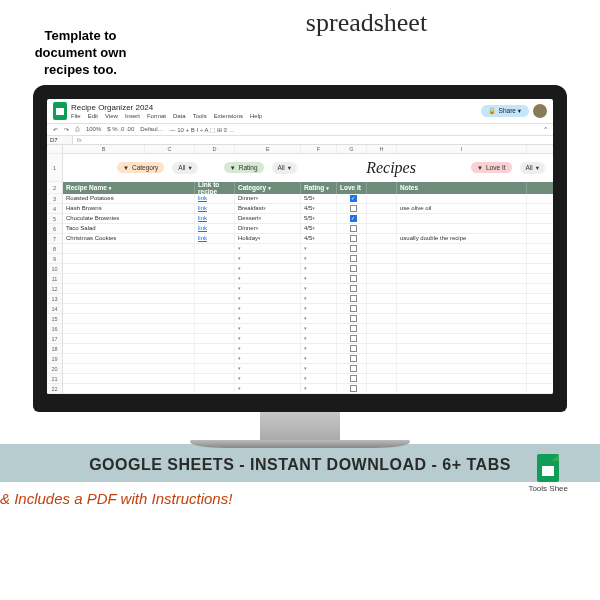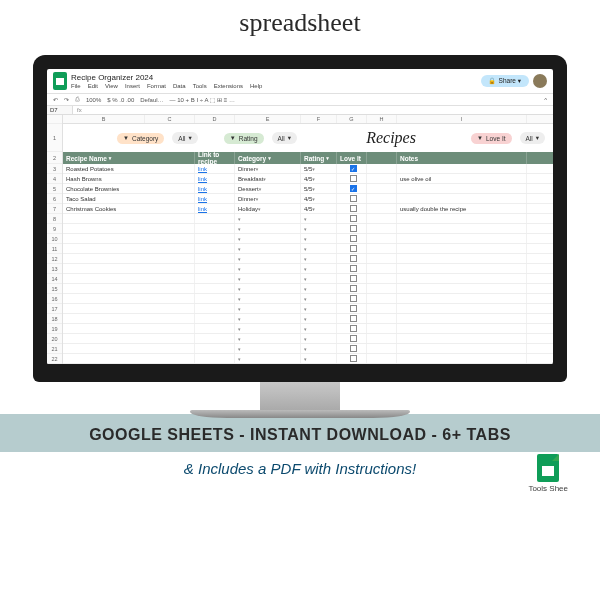--- a/index.html
+++ b/index.html
@@ -7,21 +7,21 @@
   
   .top-section { padding: 10px 18px 0; display: flex; align-items: flex-start; gap: 8px; }
   .side-text { font-size: 13px; font-weight: bold; text-align: center; width: 125px; line-height: 1.3; padding-top: 18px; }
   .side-text.right { padding-top: 10px; }
   .main-title { flex: 1; text-align: center; }
   .title-bold { font-size: 30px; font-weight: 900; letter-spacing: 1px; line-height: 1.05; color: #1a1a1a; }
   .title-script { font-family: 'Brush Script MT', cursive; font-size: 26px; color: #2a2a2a; margin-top: -2px; }
   
   .monitor-wrap { display: flex; justify-content: center; margin-top: 6px; }
   .monitor { width: 534px; }
-  .bezel { background: #1a1a1a; border-radius: 12px 12px 6px 6px; padding: 14px 14px 18px; margin-top: 11px; }
+  .bezel { background: #1a1a1a; border-radius: 12px 12px 6px 6px; padding: 14px 14px 18px; }
   .screen { background: #fff; border-radius: 2px; height: 295px; overflow: hidden; font-size: 7px; color: #333; }
   
   .sheets-top { display: flex; align-items: center; padding: 3px 6px; gap: 4px; border-bottom: 1px solid #e0e0e0; }
   .sheets-logo { width: 14px; height: 18px; background: #0f9d58; border-radius: 2px; position: relative; }
   .sheets-logo::after { content: ''; position: absolute; top: 6px; left: 3px; width: 8px; height: 7px; background: #fff; }
   .doc-info { flex: 1; }
   .doc-name { font-size: 8px; color: #222; }
   .menubar { display: flex; gap: 7px; font-size: 6px; color: #444; margin-top: 1px; }
   .top-btn { background: #c3e6fb; border-radius: 20px; padding: 2px 8px; font-size: 6.5px; color: #222; }
   .avatar { width: 14px; height: 14px; border-radius: 50%; background: #8a7a5a; }
@@ -67,26 +67,27 @@
   
   .stand-neck { width: 80px; height: 28px; background: linear-gradient(#c8c8c8, #aaa); margin: 0 auto; }
   .stand-base { width: 220px; height: 8px; background: linear-gradient(#bbb, #888); margin: 0 auto; border-radius: 3px 3px 60px 60px / 3px 3px 10px 10px; }
   
   .gs-badge { position: absolute; right: 32px; top: 454px; text-align: center; font-size: 8px; color: #3c3c3c; }
   .gs-badge .icon { width: 22px; height: 28px; background: #0f9d58; border-radius: 2px; margin: 0 auto 2px; position: relative; }
   .gs-badge .icon::before { content: ''; position: absolute; right: 0; top: 0; border-width: 0 0 7px 7px; border-style: solid; border-color: transparent transparent #34a853 transparent; }
   .gs-badge .icon::after { content: ''; position: absolute; top: 12px; left: 5px; width: 12px; height: 10px; background: #fff; }
   
   .banner { background: #b6ccce; text-align: center; padding: 12px 0 8px; font-size: 16px; font-weight: 600; letter-spacing: 0.5px; color: #2a2a2a; margin-top: -4px; }
-  .sub-banner { text-align: center; font-size: 15px; font-style: italic; padding: 8px 0 14px; color: #0c4a6e; }
+  .sub-banner { font-size: 15px; font-style: italic; padding: 8px 0 14px; color: #c2410c; }
 </style>
 </head>
 <body>
 
 <div class="top-section">
+  <div class="side-text">Template to document own recipes too.</div>
   <div class="main-title">
     <div class="title-script">spreadsheet</div>
   </div>
 </div>
 
 <div class="monitor-wrap">
   <div class="monitor">
     <div class="bezel">
       <div class="screen">
 

